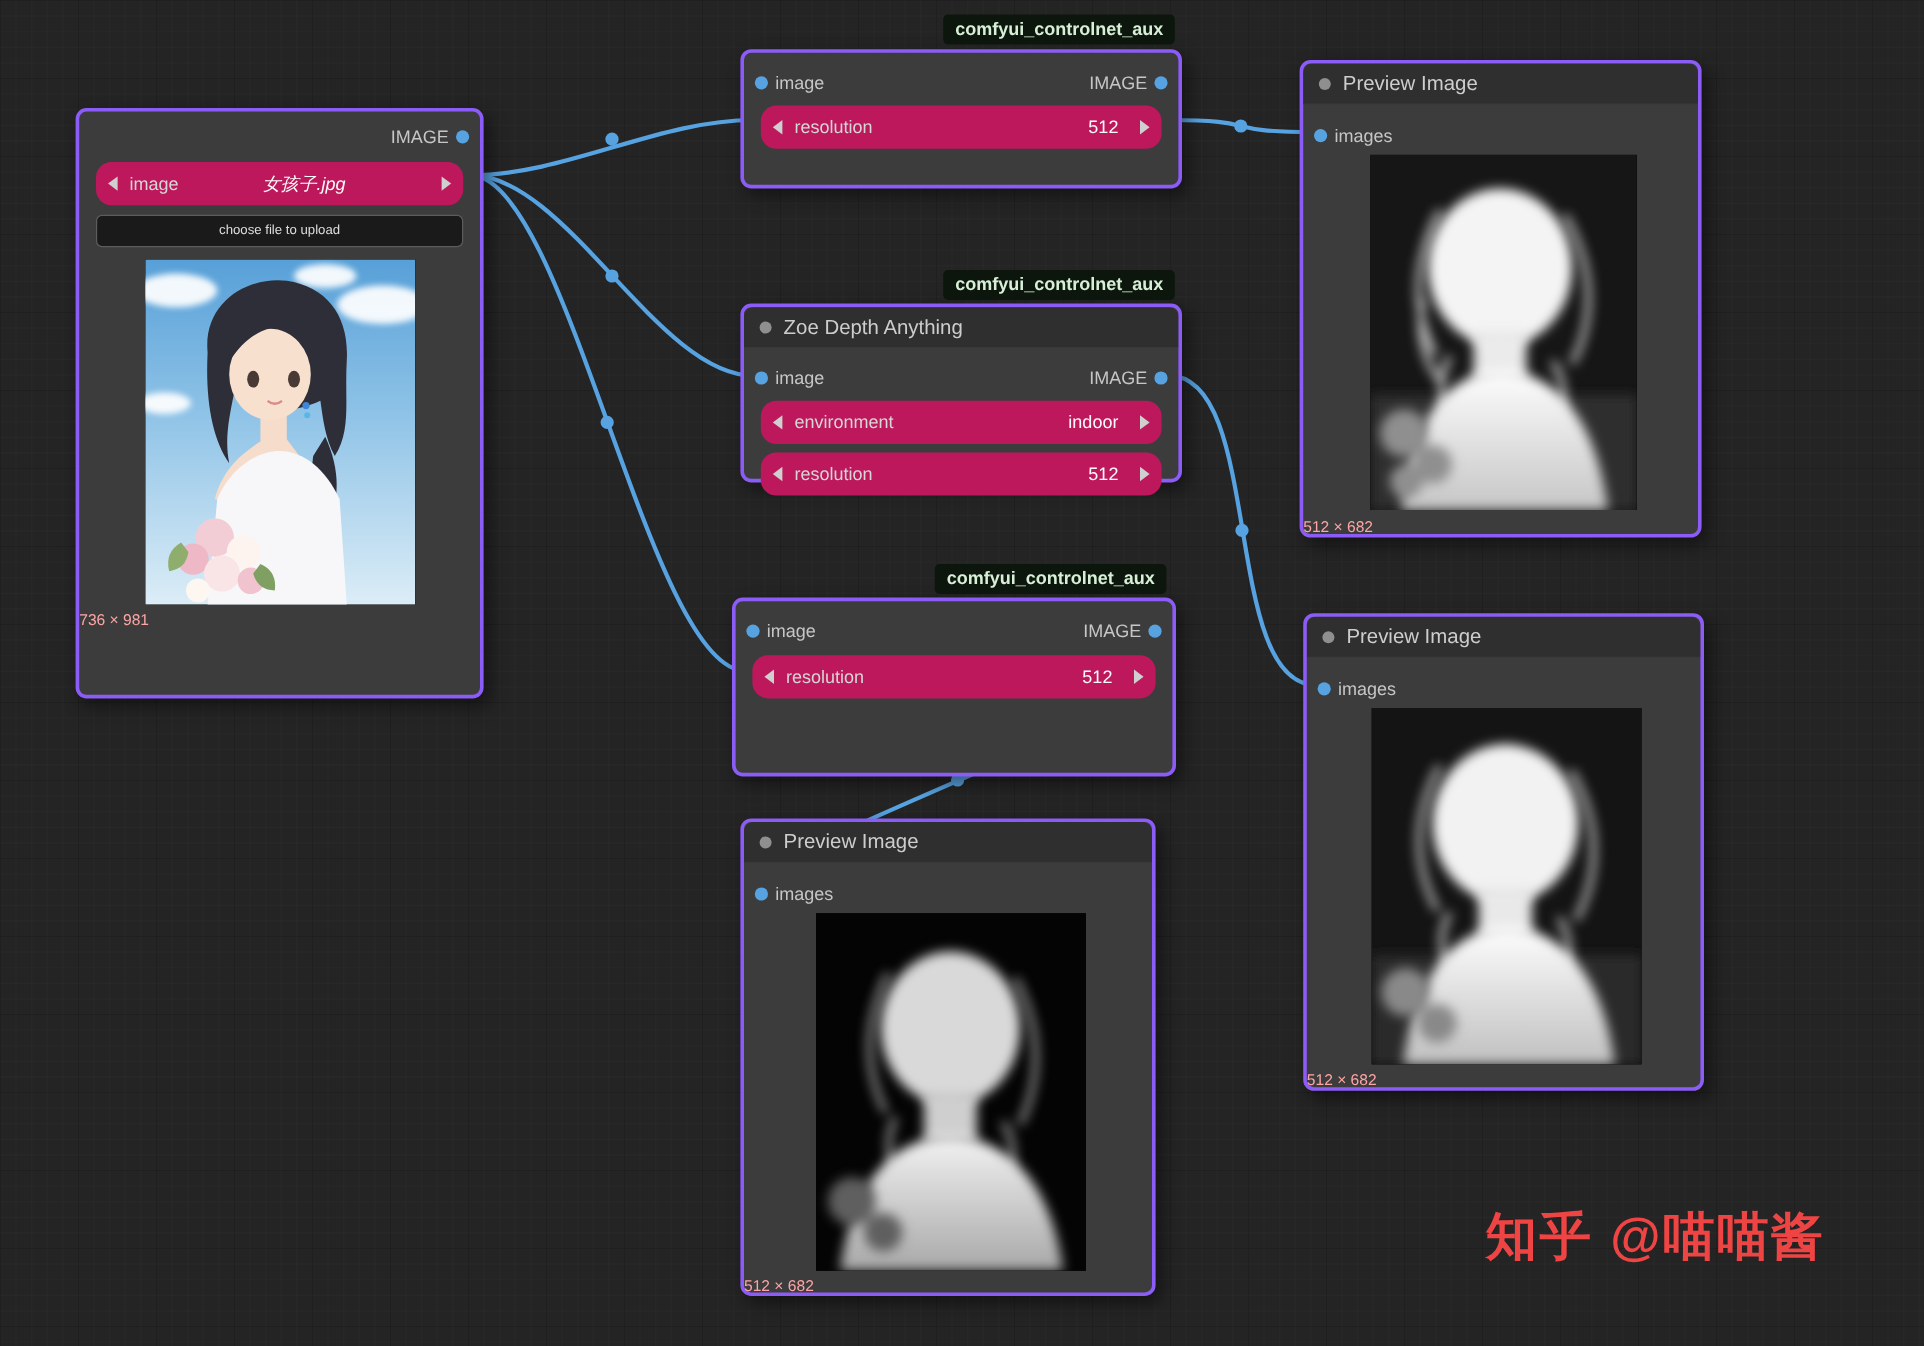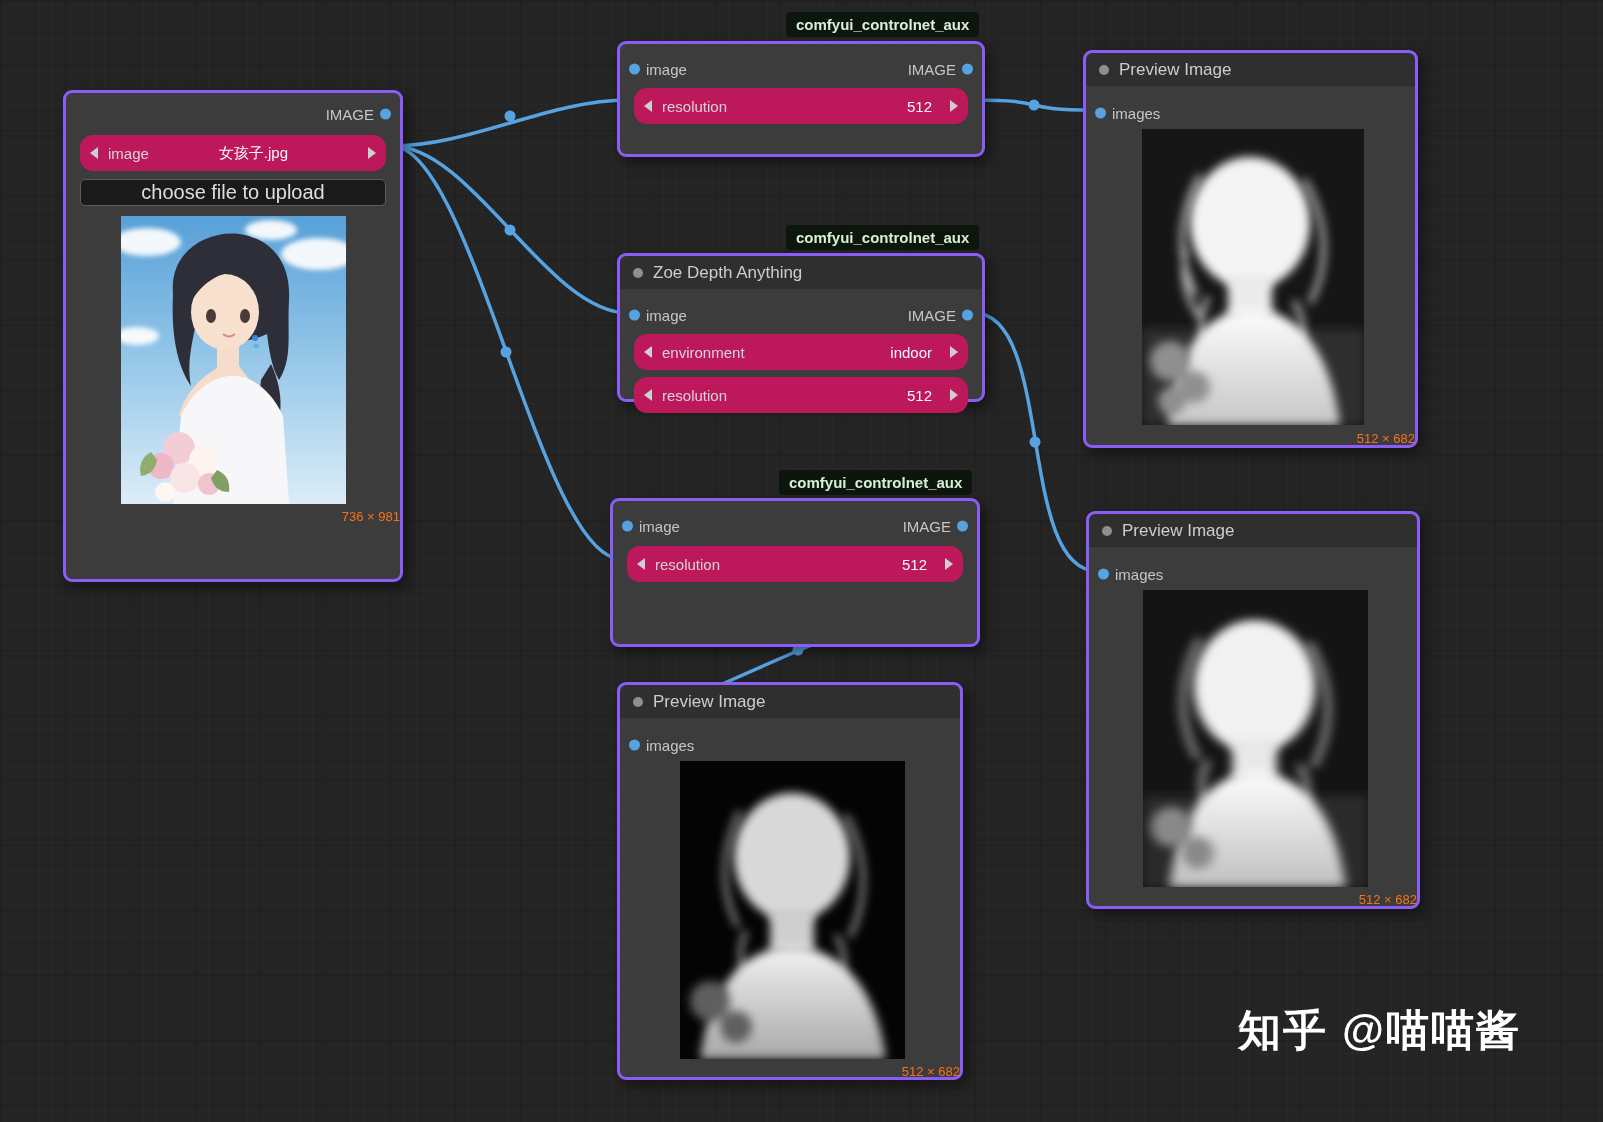--- a/index.html
+++ b/index.html
@@ -37,40 +37,40 @@
   .dot.green{ background:#69c169; }
   .widget{
     display:flex; align-items:center; height:36px;
     background:#be185d; border-radius:13px; margin:6px 14px 0;
     padding:0 10px; color:#d6d6d6; font-size:15px; white-space:nowrap;
   }
   .warrow{ width:0; height:0; border-top:6px solid transparent; border-bottom:6px solid transparent; flex:0 0 auto; }
   .warrow.l{ border-right:8px solid #cfcfcf; margin-right:10px; }
   .warrow.r{ border-left:8px solid #cfcfcf; margin-left:10px; }
   .wvalue{ margin-left:auto; margin-right:8px; color:#fafafa; overflow:hidden; text-overflow:ellipsis; }
-  .widget.center .wvalue{ margin:0 auto; }
+  .widget.center .wvalue{ margin:0 auto;font-style:italic; }
   .btn{
     height:27px; line-height:25px; text-align:center;
     background:#1a1a1a; border:1px solid #5c5c5c; border-radius:5px;
-    margin:8px 14px 0; color:#dedede; font-size:20px; cursor:pointer;
+    margin:8px 14px 0; color:#dedede; font-size:11px; cursor:pointer;
   }
   .imgwrap{ background:#000; overflow:hidden; }
   .imgwrap.flow{ margin:10px auto 0; }
   .imgwrap.abs{ position:absolute; }
   .imgwrap svg{ display:block; width:100%; height:100%; }
-  .caption{ text-align:right; color:#f97316; font-size:13px; margin-top:5px; }
+  .caption{ text-align:left; color:#fca5a5; font-size:13px; margin-top:5px; }
   .caption.abs{ position:absolute; width:100%; margin:0; }
   .badge{
     position:absolute; background:#0d160d; color:#d6efd6;
     font-weight:700; font-size:15px; padding:4px 10px; border-radius:4px;
     white-space:nowrap;
   }
   .watermark{
     position:absolute; left:1238px; top:1002px; z-index:2;
-    color:#ffffff; font-size:43px; font-weight:700; letter-spacing:2px;
+    color:#ef4444; font-size:43px; font-weight:700; letter-spacing:2px;
     white-space:nowrap;
   }
 </style>
 </head>
 <body>
 
 <svg class="links" width="1603" height="1122" viewBox="0 0 1603 1122">
   <g fill="none" stroke="#57a3e2" stroke-width="3.5" stroke-linecap="round">
     <path d="M392,146 C472,146 548,100 628,100"></path>
     <path d="M392,146 C472,146 548,313 628,313"></path>

